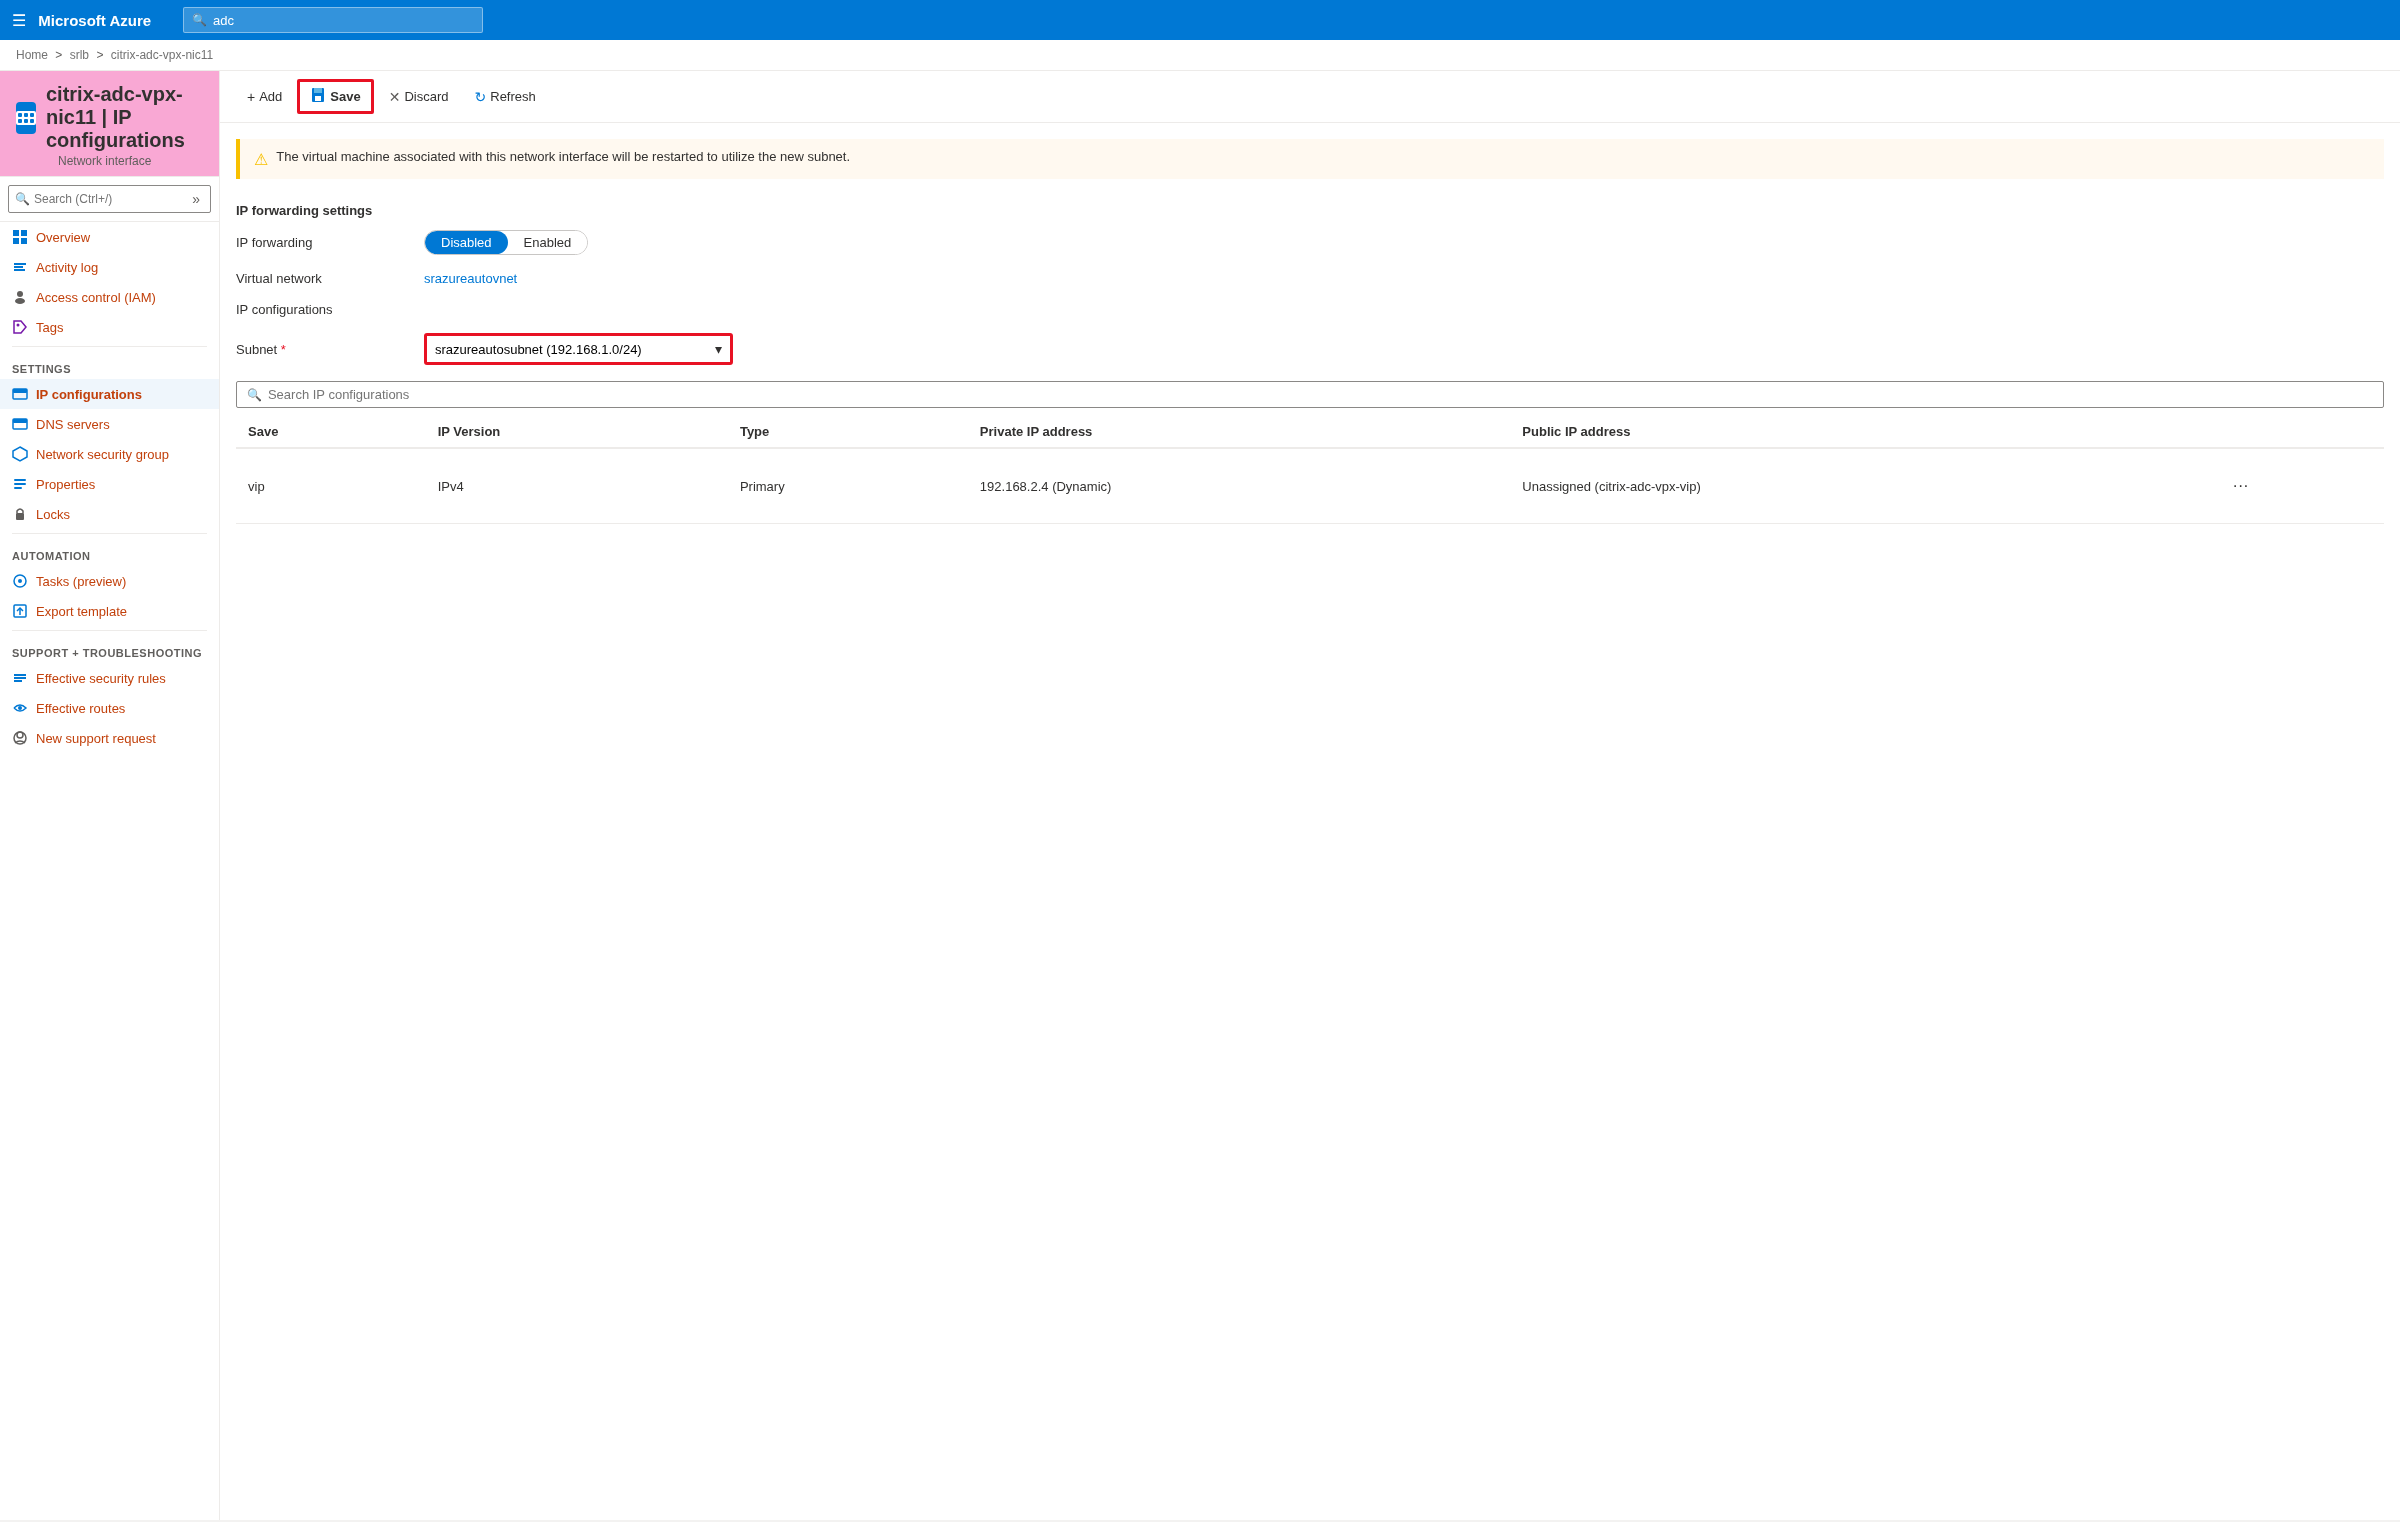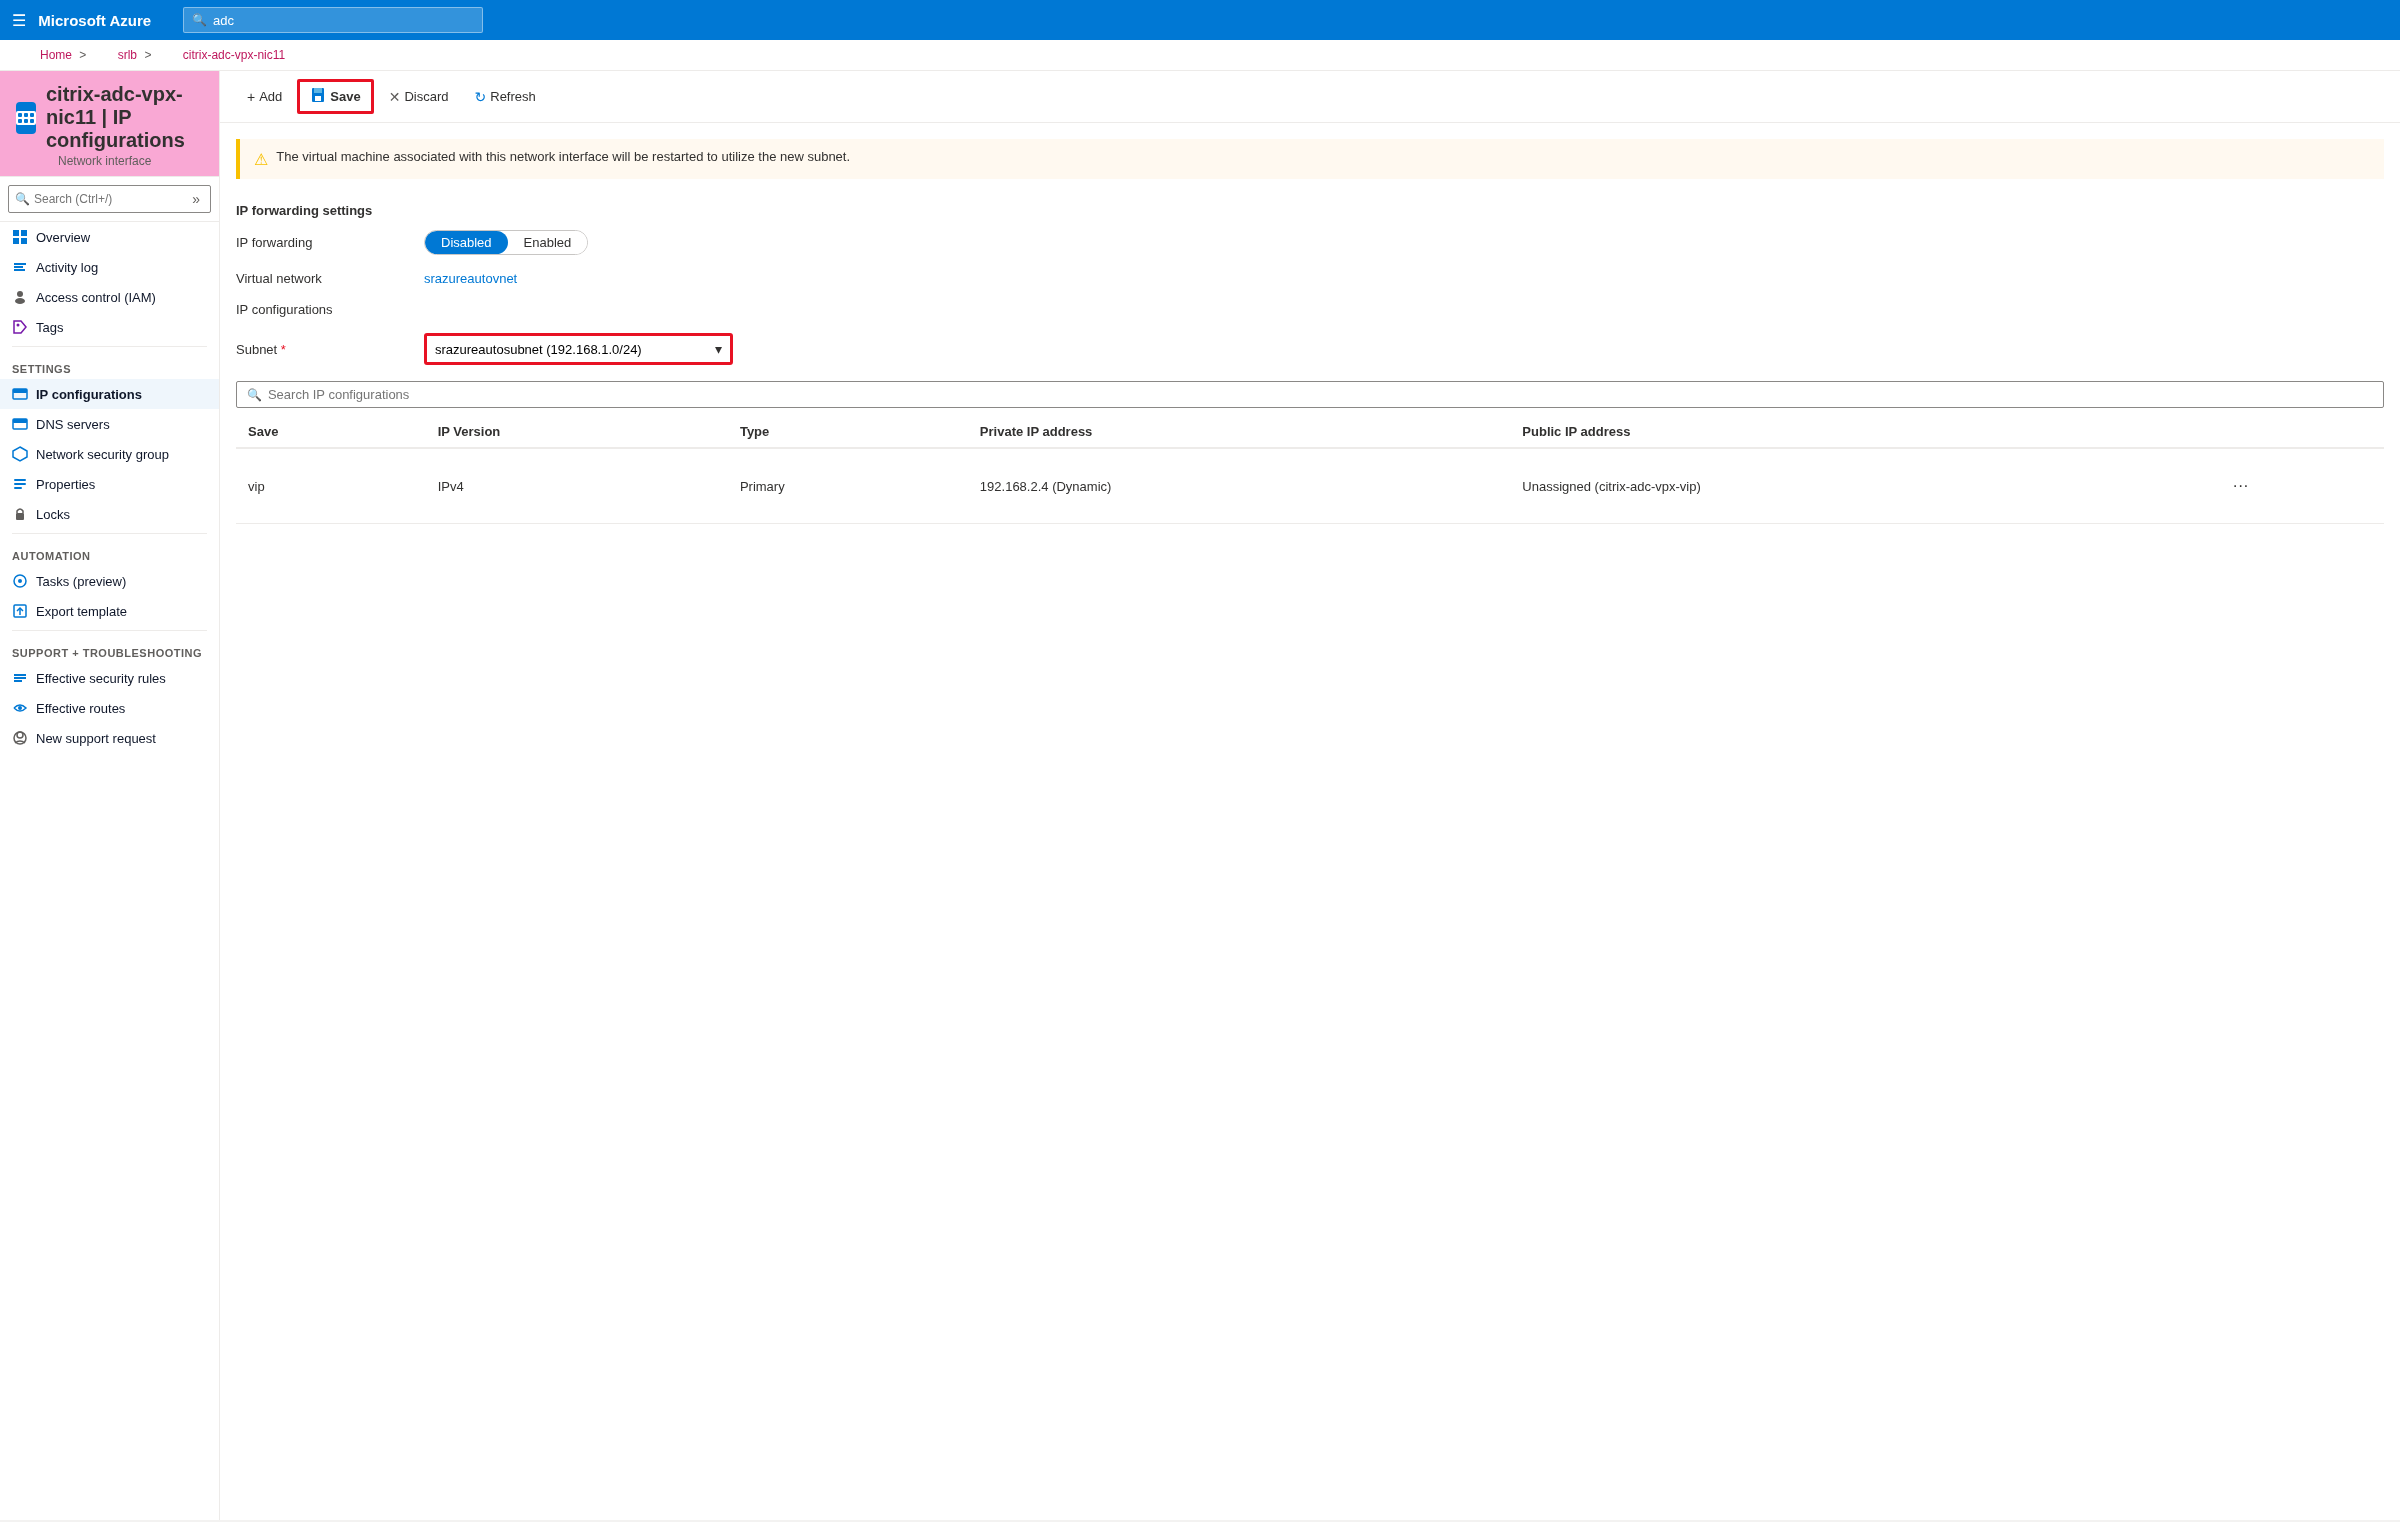--- a/index.html
+++ b/index.html
@@ -40,21 +40,21 @@
     .search-icon-top { color: rgba(255,255,255,0.8); font-size: 12px; }
 
     
     .breadcrumb {
       padding: 8px 16px;
       font-size: 12px;
       color: #0078d4;
       background: white;
       border-bottom: 1px solid #edebe9;
     }
-    .breadcrumb a { color: #be185d; text-decoration: none; margin-left: 24px; }
+    .breadcrumb a { color: #737373; text-decoration: none; }
     .breadcrumb span { color: #605e5c; margin: 0 4px; }
 
     
     .page-layout {
       display: flex;
       height: calc(100vh - 40px - 33px);
       background: white;
     }
 
     
@@ -132,21 +132,21 @@
     }
 
     
     .sidebar-item {
       display: flex;
       align-items: center;
       padding: 7px 12px;
       gap: 8px;
       cursor: pointer;
       font-size: 13px;
-      color: #0f172a;
+      color: #c2410c;
     }
     .sidebar-item.active { background: #eff6fc; font-weight: 600; }
     .sidebar-item-icon { width: 16px; height: 16px; flex-shrink: 0; display: flex; align-items: center; justify-content: center; }
 
     .sidebar-section-label {
       padding: 12px 12px 4px 12px;
       font-size: 11px;
       font-weight: 700;
       color: #605e5c;
       text-transform: uppercase;

